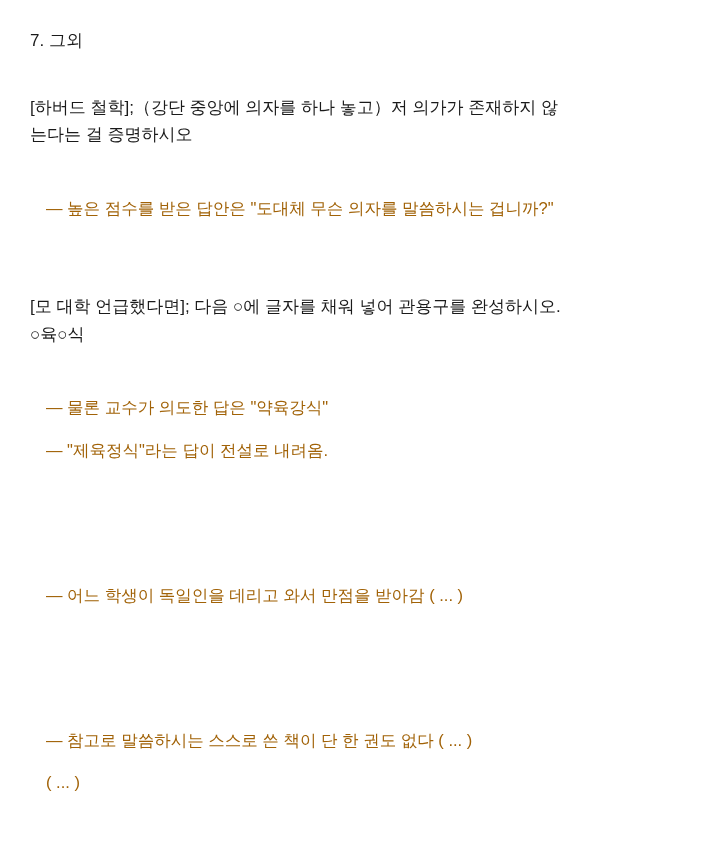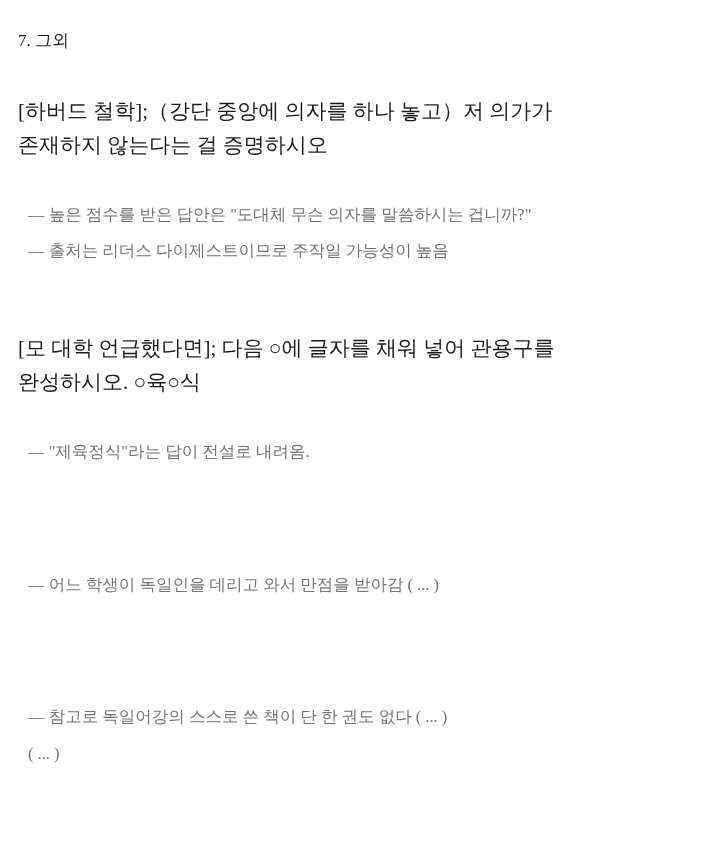--- a/index.html
+++ b/index.html
@@ -11,82 +11,81 @@
     width: 720px;
     height: 862px;
     font-family: "Liberation Sans", "DejaVu Sans", sans-serif;
     color: #1a1a1a;
     overflow: hidden;
   }
   .page {
     width: 592px;
     height: 862px;
     box-sizing: border-box;
-    padding: 28px 18px 0 18px;
+    padding: 28px 18px 0 30px;
     background: #ffffff;
-    font-family: Liberation Serif, serif;
   }
   .heading {
     font-size: 17px;
     line-height: 1.5;
     font-weight: 400;
     color: #1a1a1a;
     margin: 0 0 0 0;
   }
   .block {
     margin-top: 0;
   }
   .q-line {
-    font-size: 21px;
+    font-size: 17px;
     line-height: 1.62;
     color: #1a1a1a;
     margin: 0;
   }
   .a-line {
     font-size: 16.5px;
     line-height: 1.62;
-    color: #737373;
-    margin: 10px;
+    color: #a16207;
+    margin: 16px;
   }
   .spacer-lg { height: 40px; }
   .spacer-md { height: 30px; }
   .gap-after-block { height: 56px; }
 </style>
 </head>
 <body>
 
 <div class="page">
 
   <div class="heading">7. 그외</div>
 
   <div class="spacer-lg"></div>
 
   <div class="block">
     <div class="q-line">[하버드 철학];（강단 중앙에 의자를 하나 놓고）저 의가가 존재하지 않는다는 걸 증명하시오</div>
     <div class="spacer-md"></div>
     <div class="a-line">— 높은 점수를 받은 답안은 "도대체 무슨 의자를 말씀하시는 겁니까?"</div>
-    <div class="a-line">— 출처는 리더스 다이제스트이므로 주작일 가능성이 높음</div>
   </div>
 
   <div class="gap-after-block"></div>
 
   <div class="block">
     <div class="q-line">[모 대학 언급했다면]; 다음 ○에 글자를 채워 넣어 관용구를 완성하시오. ○육○식</div>
     <div class="spacer-md"></div>
+    <div class="a-line">— 물론 교수가 의도한 답은 "약육강식"</div>
     <div class="a-line">— "제육정식"라는 답이 전설로 내려옴.</div>
   </div>
 
   <div class="gap-after-block"></div>
 
   <div class="block">
     <div class="spacer-md"></div>
     <div class="a-line">— 어느 학생이 독일인을 데리고 와서 만점을 받아감 ( ... )</div>
   </div>
 
   <div class="gap-after-block"></div>
 
   <div class="block">
     <div class="spacer-md"></div>
-    <div class="a-line">— 참고로 독일어강의 스스로 쓴 책이 단 한 권도 없다 ( ... )</div>
+    <div class="a-line">— 참고로 말씀하시는 스스로 쓴 책이 단 한 권도 없다 ( ... )</div>
     <div class="a-line">( ... )</div>
   </div>
 
 </div>
 
 </body></html>

